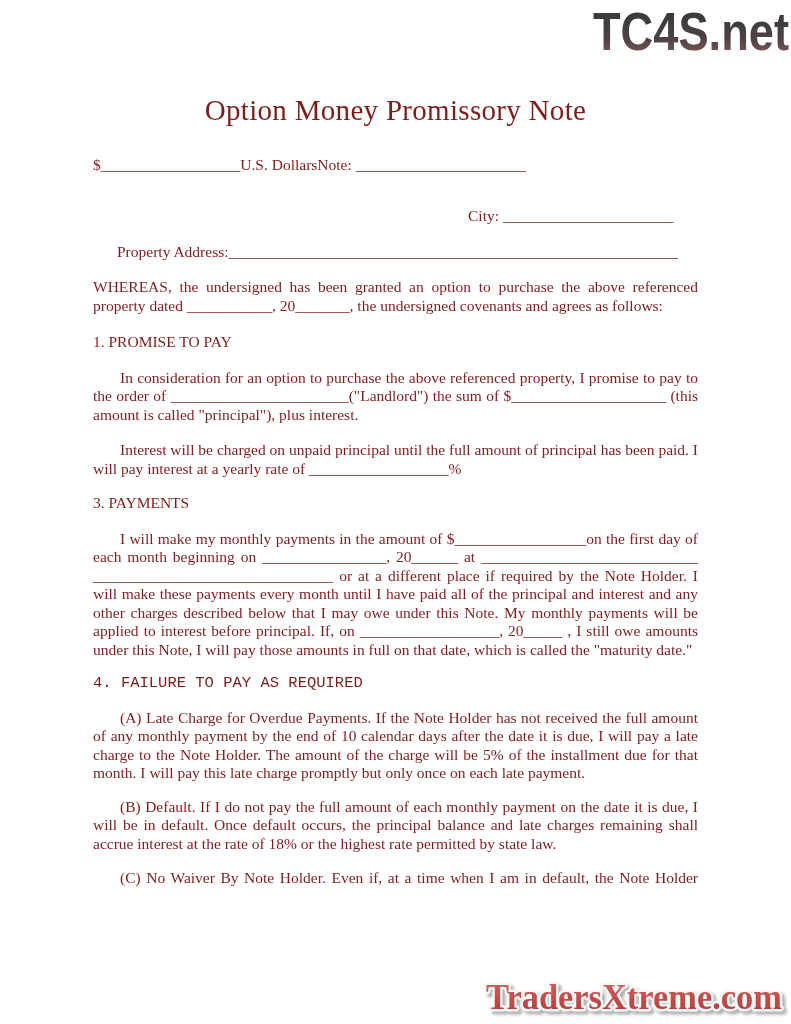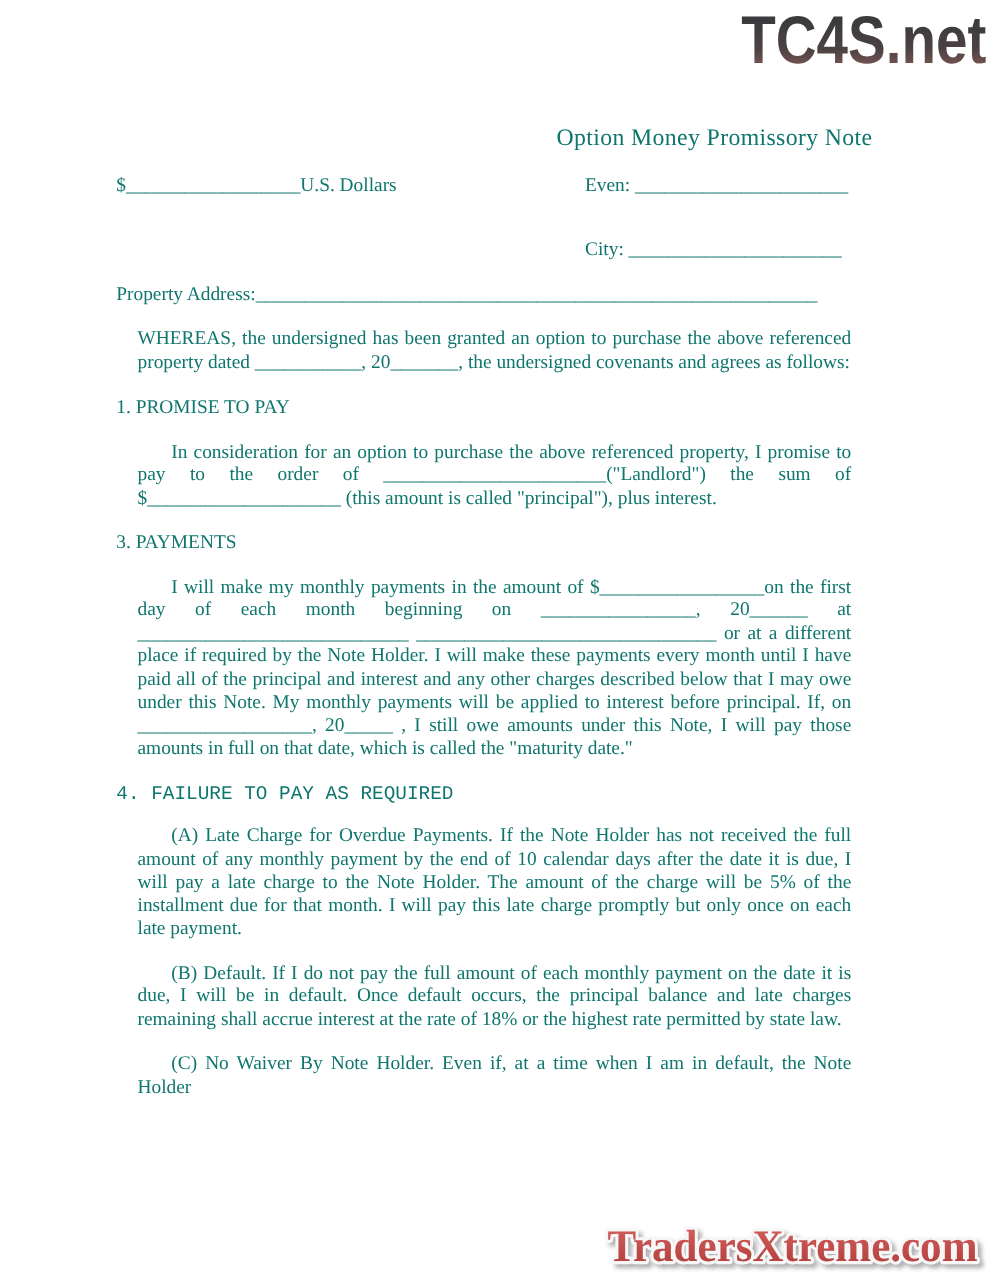--- a/index.html
+++ b/index.html
@@ -3,53 +3,51 @@
 <meta charset="utf-8">
 <style>
   html, body { margin: 0; padding: 0; background: #ffffff; }
   .page {
     position: relative;
     width: 791px;
     height: 1024px;
     background: #ffffff;
     overflow: hidden;
     font-family: "Liberation Serif", serif;
-    color: #0f766e;
+    color: #7f1d1d;
     font-size: 15.5px;
   }
   .content {
     position: absolute;
     left: 93px;
     right: 93px;
     top: 0;
   }
   .title {
     margin: 94px 0 0 0;
-    font-size: 19px;
+    font-size: 29px;
     font-weight: normal;
-    text-align: right;
+    text-align: center;
     line-height: 33px;
     letter-spacing: 0.3px;
     white-space: nowrap;
   }
   .row { line-height: 19px; }
   .row-amount {
-    margin-top: 12px;
+    margin-top: 28px;
     display: flex;
-    justify-content: space-between;
-    gap: 20px;
   }
   .right-col { width: 230px; }
   .row-city {
     margin-top: 32px;
     display: flex;
     justify-content: flex-end;
   }
-  .row-property { margin-top: 17px; }
-  .para { line-height: 18.5px; text-align: justify; margin: 17px; }
+  .row-property { margin-top: 17px; margin-left: 24px; }
+  .para { line-height: 18.5px; text-align: justify; margin: 0; }
   .whereas { margin-top: 17px; }
   .heading { line-height: 18.5px; margin: 0; }
   .h-s1 { margin-top: 18px; }
   .p-s1 { margin-top: 17px; text-indent: 27px; }
   .h-s2 { margin-top: 16px; }
   .p-s2 { margin-top: 17px; text-indent: 27px; }
   .h-s3 { margin-top: 16px; }
   .p-s3 { margin-top: 17px; text-indent: 27px; }
   .h-s4 { margin-top: 15px; font-family: Liberation Mono, monospace; }
   .p-a { margin-top: 16px; text-indent: 27px; }
@@ -94,41 +92,42 @@
 
   <div class="content">
 
     <h1 class="title">Option Money Promissory Note</h1>
 
     <div class="row row-amount">
       <span>
         <span>$</span><span class="blank">__________________</span><span>U.S. Dollars</span>
       </span>
       <span class="right-col">
-        <span>Even:</span>
+        <span>Note:</span>
         <span class="blank">______________________</span>
       </span>
     </div>
 
     <div class="row row-city">
       <span class="right-col">
         <span>City:</span>
         <span class="blank">______________________</span>
       </span>
     </div>
 
     <div class="row row-property">
       <span>Property Address:</span><span class="blank">__________________________________________________________</span>
     </div>
 
     <p class="para whereas">WHEREAS, the undersigned has been granted an option to purchase the above referenced property dated ___________, 20_______, the undersigned covenants and agrees as follows:</p>
 
     <p class="heading h-s1">1. PROMISE TO PAY</p>
     <p class="para p-s1">In consideration for an option to purchase the above referenced property, I promise to pay to the order of _______________________("Landlord") the sum of $____________________ (this amount is called "principal"), plus interest.</p>
 
+    <p class="para p-s2">Interest will be charged on unpaid principal until the full amount of principal has been paid. I will pay interest at a yearly rate of __________________%</p>
 
     <p class="heading h-s3">3. PAYMENTS</p>
     <p class="para p-s3">I will make my monthly payments in the amount of $_________________on the first day of each month beginning on ________________, 20______ at ____________________________ _______________________________ or at a different place if required by the Note Holder.  I will make these payments every month until I have paid all of the principal and interest and any other charges described below that I may owe under this Note. My monthly payments will be applied to interest before principal. If, on __________________, 20_____ , I still owe amounts under this Note, I will pay those amounts in full on that date, which is called the "maturity date."</p>
 
     <p class="heading h-s4">4. FAILURE TO PAY AS REQUIRED</p>
     <p class="para p-a">(A) Late Charge for Overdue Payments. If the Note Holder has not received the full amount of any monthly payment by the end of 10 calendar days after the date it is due, I will pay a late charge to the Note Holder. The amount of the charge will be 5% of the installment due for that month.  I will pay this late charge promptly but only once on each late payment.</p>
     <p class="para p-b">(B) Default.  If I do not pay the full amount of each monthly payment on the date it is due, I will be in default.  Once default occurs, the principal balance and late charges remaining shall accrue interest at the rate of 18% or the highest rate permitted by state law.</p>
     <p class="para p-c">(C) No Waiver By Note Holder. Even if, at a time when I am in default, the Note Holder</p>
 
   </div>

